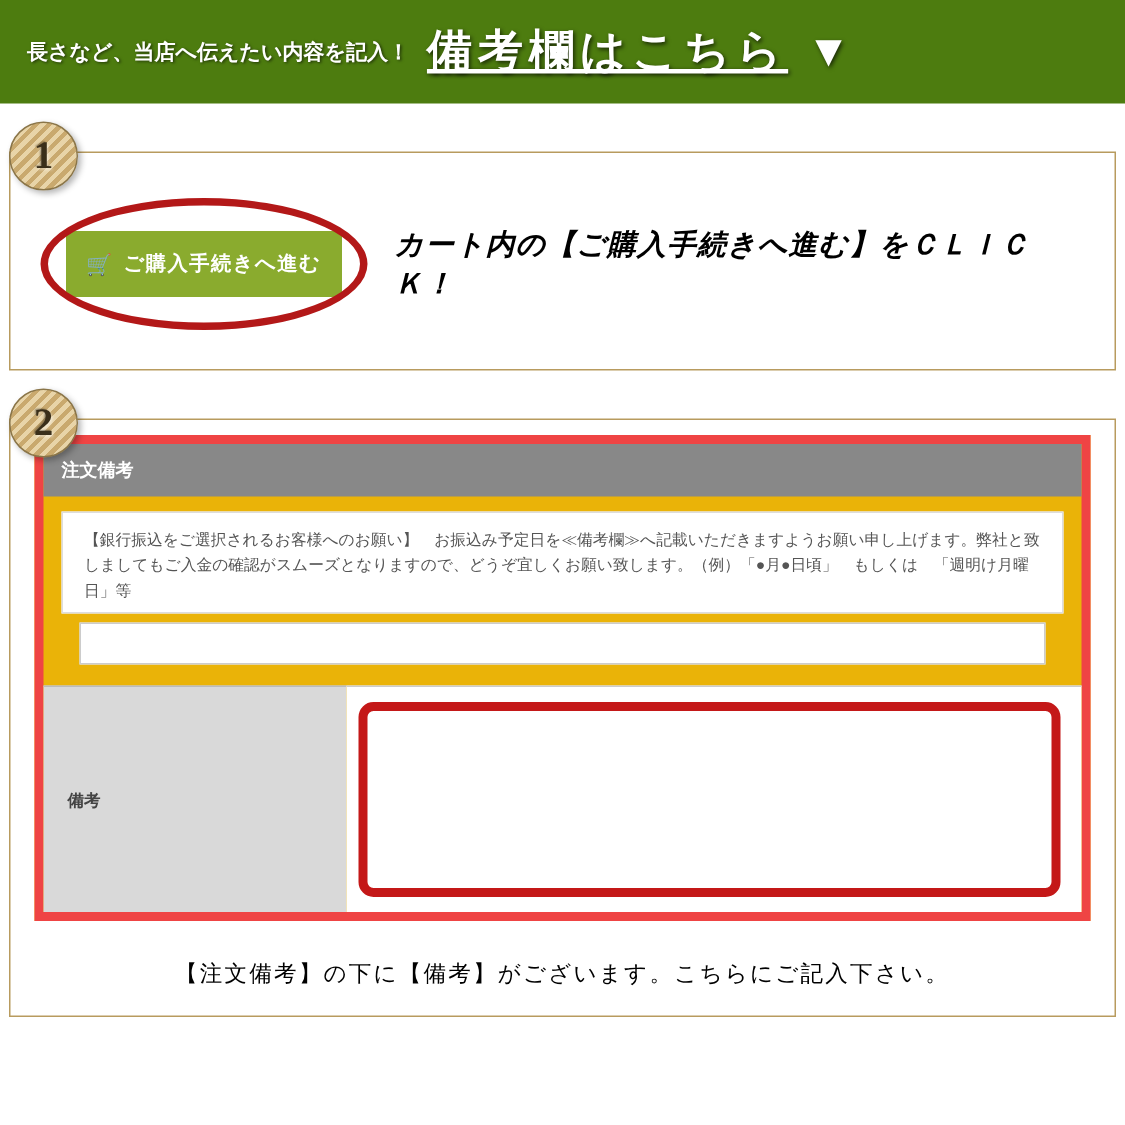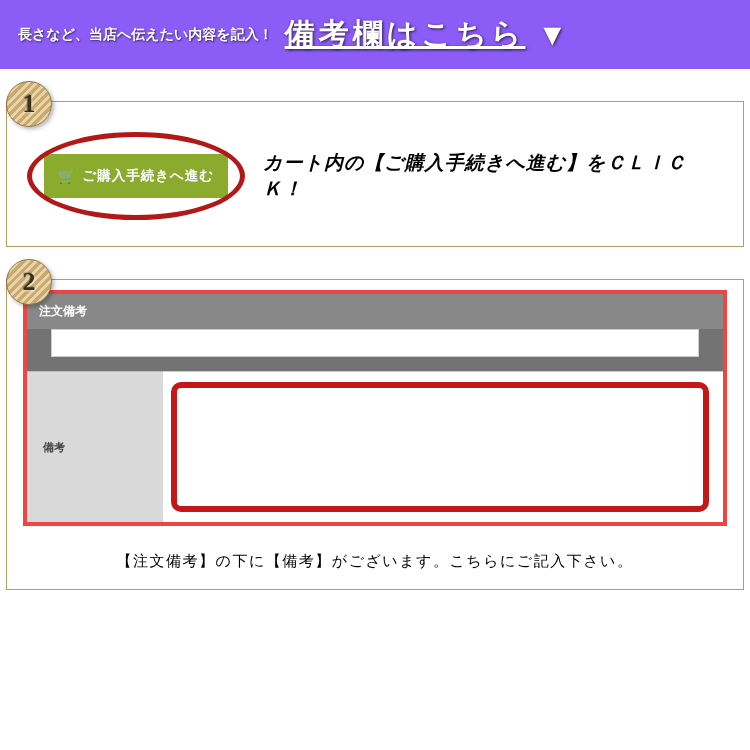--- a/index.html
+++ b/index.html
@@ -4,21 +4,21 @@
   <style>
     * { margin: 0; padding: 0; box-sizing: border-box; }
     body {
       width: 750px;
       font-family: "Hiragino Sans", "Meiryo", sans-serif;
       background: #fff;
     }
 
     
     .header-banner {
-      background: #8b5cf6;
+      background: #4d7c0f;
       color: #fff;
       padding: 14px 18px;
       display: flex;
       align-items: center;
       gap: 12px;
     }
     .header-subtitle {
       font-size: 14px;
       font-weight: bold;
       text-shadow: 1px 1px 2px rgba(0,0,0,0.6);
@@ -116,22 +116,22 @@
       font-weight: bold;
       letter-spacing: 1px;
       font-style: italic;
     }
 
     
     .step2-box {
       padding: 10px 16px 18px 16px;
     }
     .form-preview {
-      background: #737373;
-      border: 4px solid #ef4444;
+      background: #eab308;
+      border: 6px solid #ef4444;
     }
     .form-header {
       background: #888;
       color: #fff;
       font-size: 12px;
       font-weight: bold;
       padding: 9px 12px;
     }
     .form-notice {
       background: #fff;
@@ -146,21 +146,21 @@
       margin: 0 24px 14px 24px;
       height: 28px;
       background: #fff;
       border: 1px solid #ccc;
     }
     .form-row {
       display: flex;
       align-items: stretch;
     }
     .form-label-cell {
-      width: 136px;
+      width: 202px;
       background: #d9d9d9;
       display: flex;
       align-items: center;
       padding-left: 16px;
       font-size: 11px;
       font-weight: bold;
       color: #444;
       border-top: 1px solid #bbb;
     }
     .form-input-cell {
@@ -213,20 +213,21 @@
 </div>
 
 <div class="step-section">
   <div class="step-badge">
     <span class="step-number">2</span>
   </div>
   <div class="step-box step2-box">
 
     <div class="form-preview">
       <div class="form-header">注文備考</div>
+      <div class="form-notice">【銀行振込をご選択されるお客様へのお願い】　お振込み予定日を≪備考欄≫へ記載いただきますようお願い申し上げます。弊社と致しましてもご入金の確認がスムーズとなりますので、どうぞ宜しくお願い致します。（例）「●月●日頃」　もしくは　「週明け月曜日」等</div>
       <div class="small-input"></div>
       <div class="form-row">
         <div class="form-label-cell">備考</div>
         <div class="form-input-cell">
           <div class="textarea-highlight"></div>
         </div>
       </div>
     </div>
 
     <div class="step2-caption">【注文備考】の下に【備考】がございます。こちらにご記入下さい。</div>

